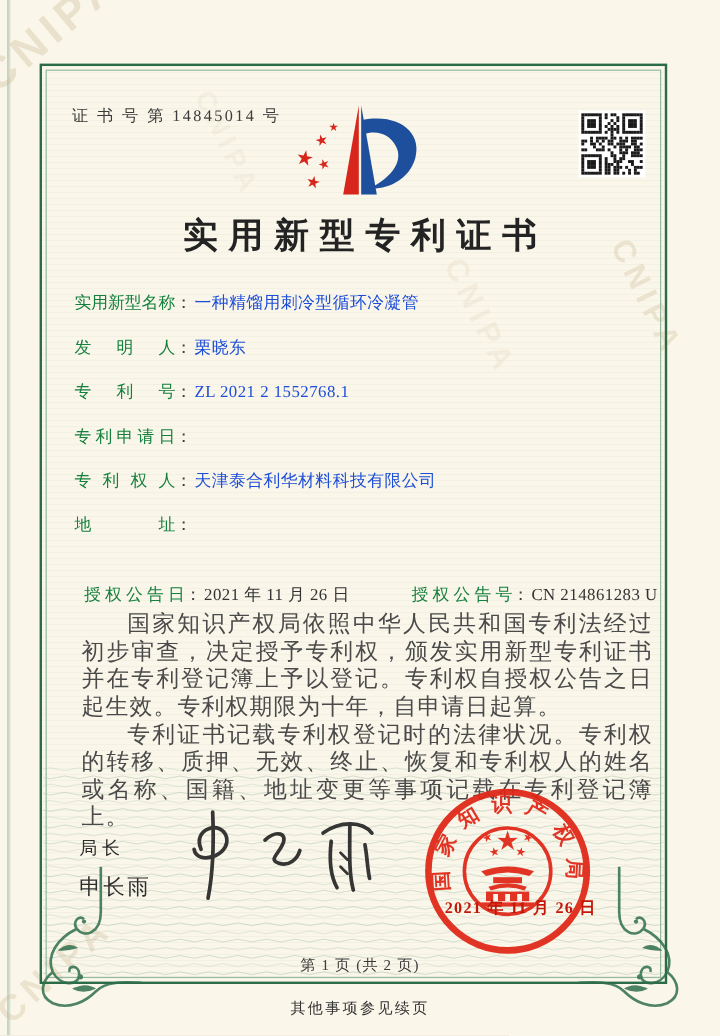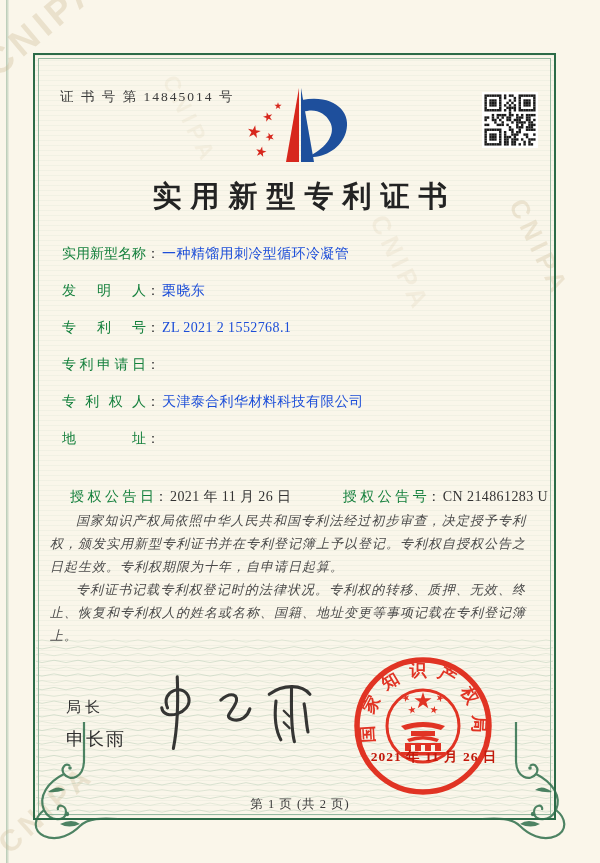--- a/index.html
+++ b/index.html
@@ -39,22 +39,22 @@
   .f-label { flex:none; width:84px; text-align:justify; text-align-last:justify; color:#15803d; }
   .f-colon { flex:none; width:16px; }
   .f-value { flex:1; color:#1d4ed8; letter-spacing:.4px; }
 
   .grant-row { position:absolute; left:70px; top:486px; width:478px; z-index:2;
     display:flex; font-size:14px; line-height:22px; color:#3a3a3a;align-items:center; }
   .grant-pair { display:flex; }
   .grant-pair.right { margin-left:auto; }
   .grant-pair .gv { letter-spacing:.4px; color:#333; }
 
-  .paragraphs { position:absolute; left:50px; top:509px; width:476px; z-index:2;
-    font-size:13px; line-height:23px; letter-spacing:1px; color:#4a4a4a; text-align:justify;font-style:italic; }
+  .paragraphs { position:absolute; left:68px; top:509px; width:476px; z-index:2;
+    font-size:19px; line-height:23px; letter-spacing:1px; color:#4a4a4a; text-align:justify; }
   .paragraphs p { margin:0; text-indent:2em; }
 
   .guilloche { position:absolute; left:36px; top:637px; z-index:1; }
 
   .sig-title { position:absolute; left:66px; top:698px; z-index:2; font-size:15px;
     letter-spacing:4px; color:#2e2e2e; }
   .sig-name  { position:absolute; left:66px; top:727px; z-index:2; font-size:18px;
     letter-spacing:2px; color:#2e2e2e; }
   .sig-svg   { position:absolute; left:138px; top:671px; z-index:2; }
 
@@ -472,14 +472,15 @@
     <path d="M70,0 L70,38 C70,56 56,60 50,52 C46,46 52,40 56,44"></path>
     <path d="M50,52 C34,60 24,74 30,88 C36,100 52,100 52,90 C52,82 42,82 44,88"></path>
     <path d="M30,88 C20,96 18,108 30,114 C44,120 58,112 66,104 C74,96 88,96 104,97"></path>
     <path d="M34,70 q10,-8 17,-2 q-10,3 -17,2 Z" fill="#2f6f4c" stroke="none"></path>
     <path d="M46,102 q12,-6 20,0 q-11,5 -20,0 Z" fill="#2f6f4c" stroke="none"></path>
     <circle cx="53" cy="92" r="2.2" fill="#2f6f4c" stroke="none"></circle>
     <circle cx="56" cy="46" r="1.8" fill="#2f6f4c" stroke="none"></circle>
   </svg>
 
   <div class="page-info">第 1 页 (共 2 页)</div>
+  <div class="footer-note">其他事项参见续页</div>
 
 </div>
 
 </body></html>

